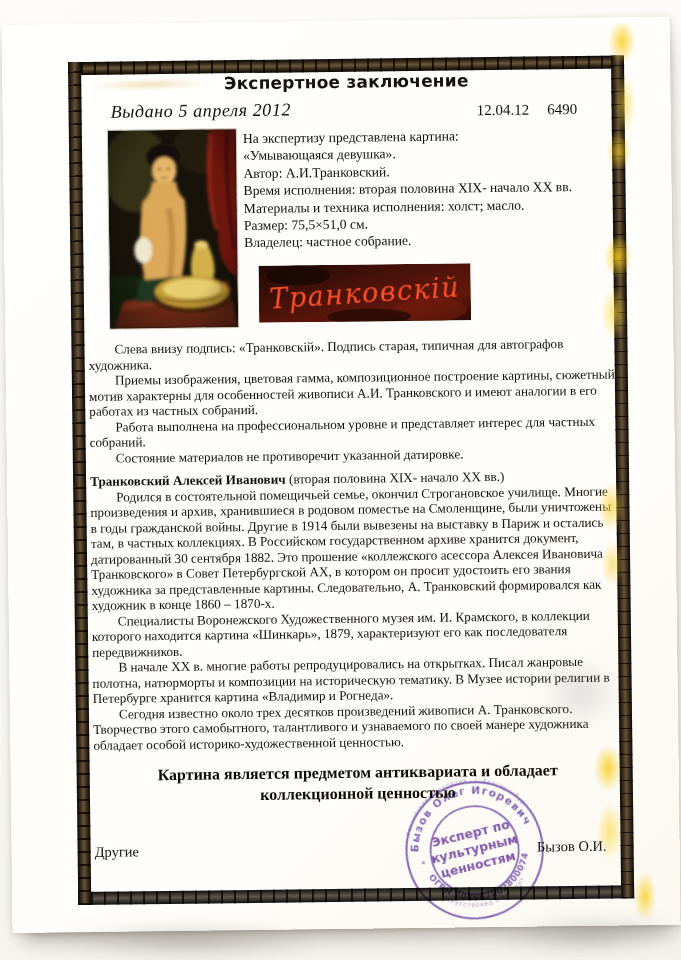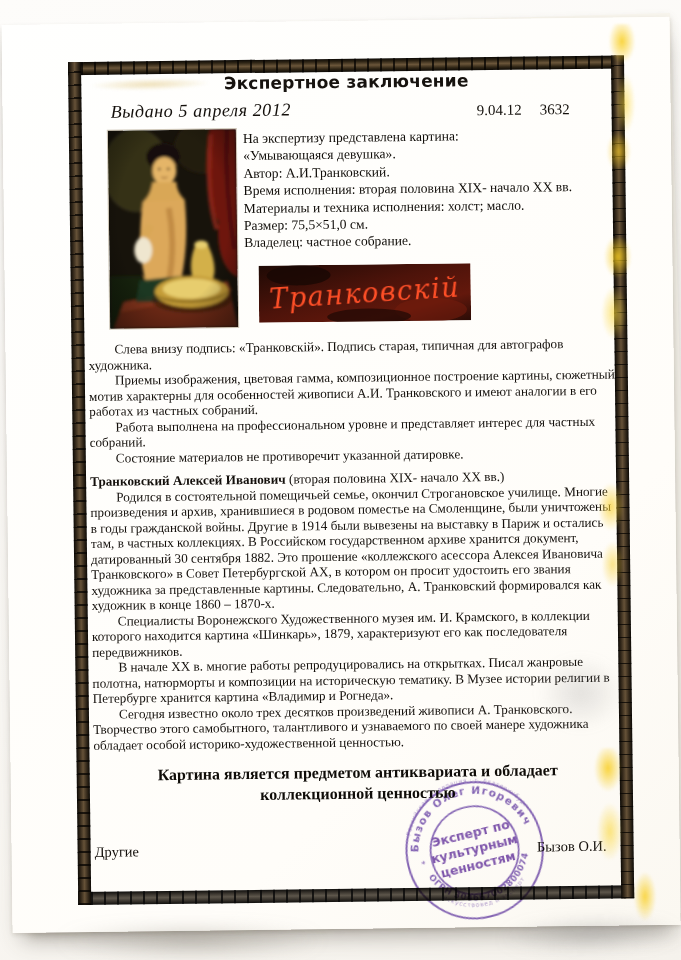--- a/index.html
+++ b/index.html
@@ -119,22 +119,22 @@
 <div class="paper">
   <div class="frame">
     <div class="strip h top"></div>
     <div class="strip h bottom"></div>
     <div class="strip v left"></div>
     <div class="strip v right"></div>
 
     <div class="doc-title">Экспертное заключение</div>
     <div class="issued">Выдано 5 апреля 2012</div>
     <div class="refnum">
-      <span>9.04.12</span>
-      <span>3632</span>
+      <span>12.04.12</span>
+      <span>6490</span>
     </div>
 
     <svg class="painting" viewBox="0 0 128 198" xmlns="http://www.w3.org/2000/svg">
       <defs>
         <filter id="pb" x="-20%" y="-20%" width="140%" height="140%">
             <feGaussianBlur stdDeviation="1.6"></feGaussianBlur>
           </filter>
         <radialGradient id="vig" cx="50%" cy="45%" r="78%">
           <stop offset="55%" stop-color="rgba(0,0,0,0)"></stop>
           <stop offset="100%" stop-color="rgba(8,6,3,.55)"></stop>

